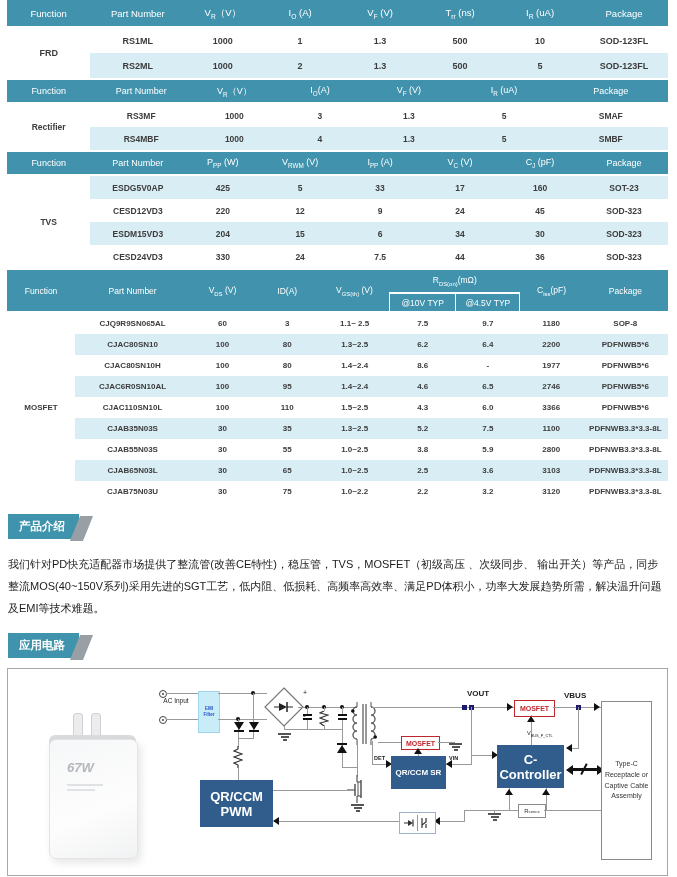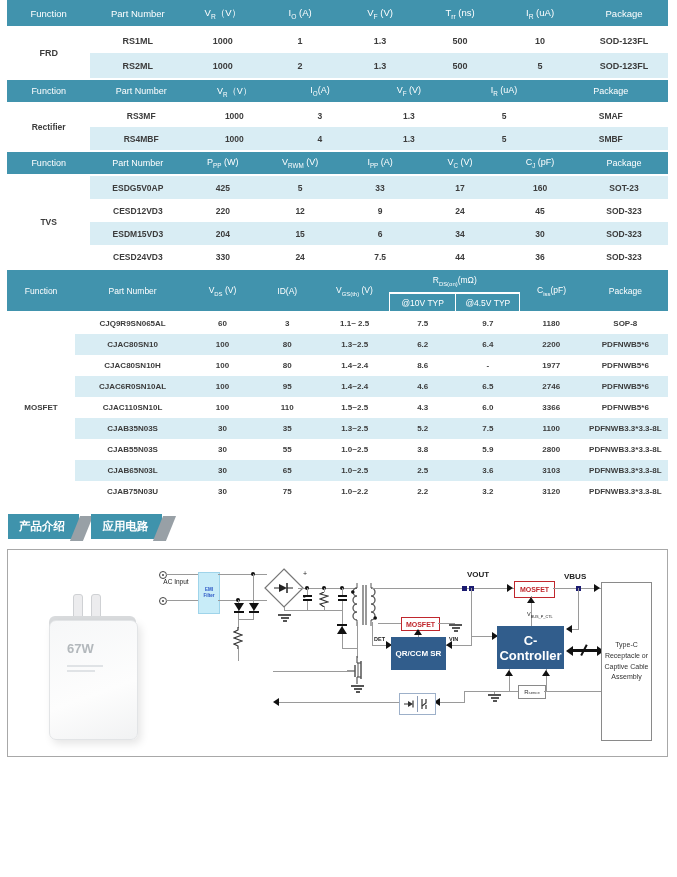--- a/index.html
+++ b/index.html
@@ -338,32 +338,33 @@
               <td>PDFNWB3.3*3.3-8L</td>
             </tr>
           </tbody>
         </table>
       </div>
   </div>
 
   <div class="tag">
     <span>产品介绍</span>
   </div>
+  <p class="intro">我们针对PD快充适配器市场提供了整流管(改善CE特性)，稳压管，TVS，MOSFET（初级高压 、次级同步、 输出开关）等产品，同步整流MOS(40~150V系列)采用先进的SGT工艺，低内阻、低损耗、高频率高效率、满足PD体积小，功率大发展趋势所需，解决温升问题及EMI等技术难题。</p>
 
   <div class="tag">
     <span>应用电路</span>
   </div>
 
   <div class="circuit">
 
     <div class="prong" style="left:65px;top:44px;"></div>
     <div class="prong" style="left:83px;top:44px;"></div>
     <div class="charger-top"></div>
     <div class="charger-body">
-      <span class="charger-w" style="left:17px;top:20px;position:absolute;">67W</span>
+      <span class="charger-w" style="left:17px;top:20px;position:absolute;font-style:italic;">67W</span>
       <i class="fineline" style="left:17px;top:44px;width:36px;position:absolute;"></i>
       <i class="fineline" style="left:17px;top:49px;width:28px;position:absolute;"></i>
     </div>
 
     <span class="term" style="left:151px;top:21px;"></span>
     <span class="term" style="left:151px;top:47px;"></span>
     <div class="lbl" style="left:155px;top:27px;width:26px;font-size:6.5px;text-align:center;line-height:1.5;">AC Input</div>
     <i class="w" style="left:158px;top:24px;width:32px;height:1px;"></i>
     <i class="w" style="left:158px;top:50px;width:32px;height:1px;"></i>
 
@@ -449,20 +450,21 @@
       <line x1="0" y1="15" x2="8" y2="15" stroke="#555" stroke-width="1.2"></line>
       <line x1="10" y1="21" x2="14" y2="21" stroke="#555" stroke-width="1.2"></line>
       <line x1="10" y1="21" x2="10" y2="28" stroke="#555" stroke-width="1.2"></line>
     </svg>
     <div class="gnd" style="left:343px;top:135px;">
         <i></i>
         <i></i>
         <i></i>
       </div>
 
+    <div class="bluebox" style="left:192px;top:111px;width:73px;height:47px;">QR/CCM PWM</div>
     <i class="w" style="left:265px;top:121px;width:74px;height:1px;"></i>
     <i class="w" style="left:271px;top:152px;width:120px;height:1px;"></i>
     <span class="ar ar-l" style="left:265px;top:148px;"></span>
 
     <i class="w" style="left:364px;top:38px;width:142px;height:1px;"></i>
     <i class="w" style="left:364px;top:72px;width:1px;height:23px;"></i>
     <i class="w" style="left:364px;top:95px;width:15px;height:1px;"></i>
     <span class="lbl" style="left:366px;top:86px;font-size:5.5px;font-weight:bold;">DET</span>
     <span class="ar ar-r" style="left:378px;top:91px;"></span>
     <div class="bluebox" style="left:383px;top:87px;width:55px;height:33px;font-size:8px;">QR/CCM SR</div>

